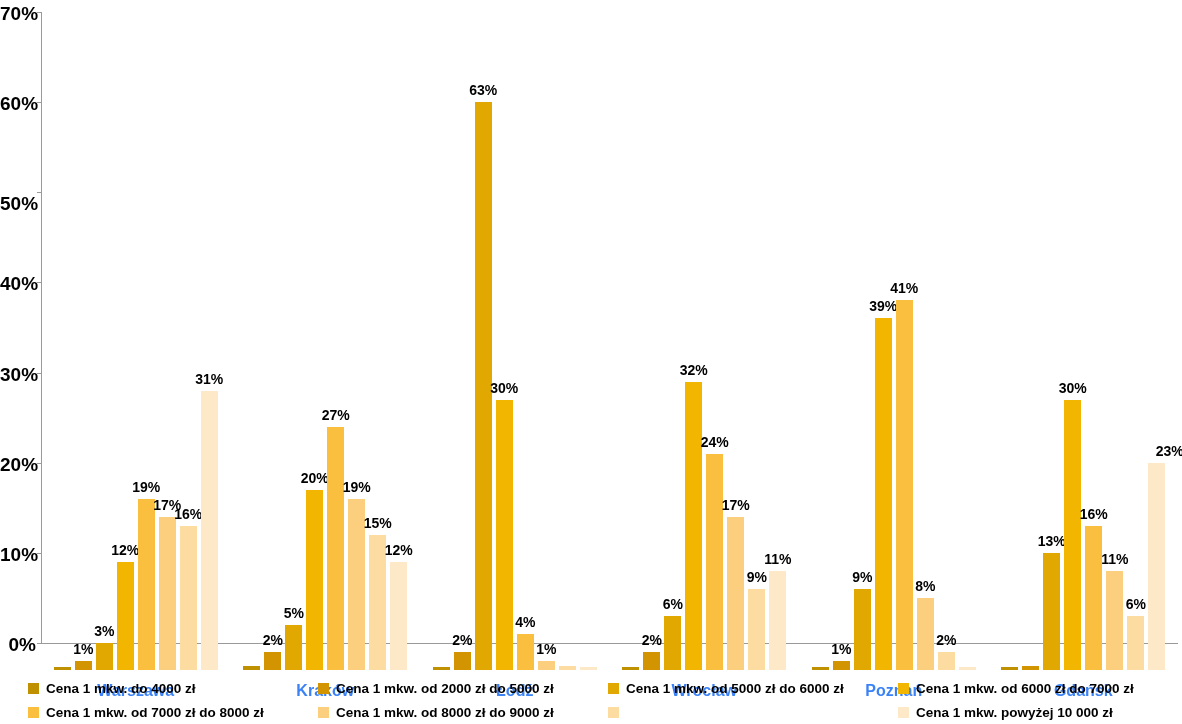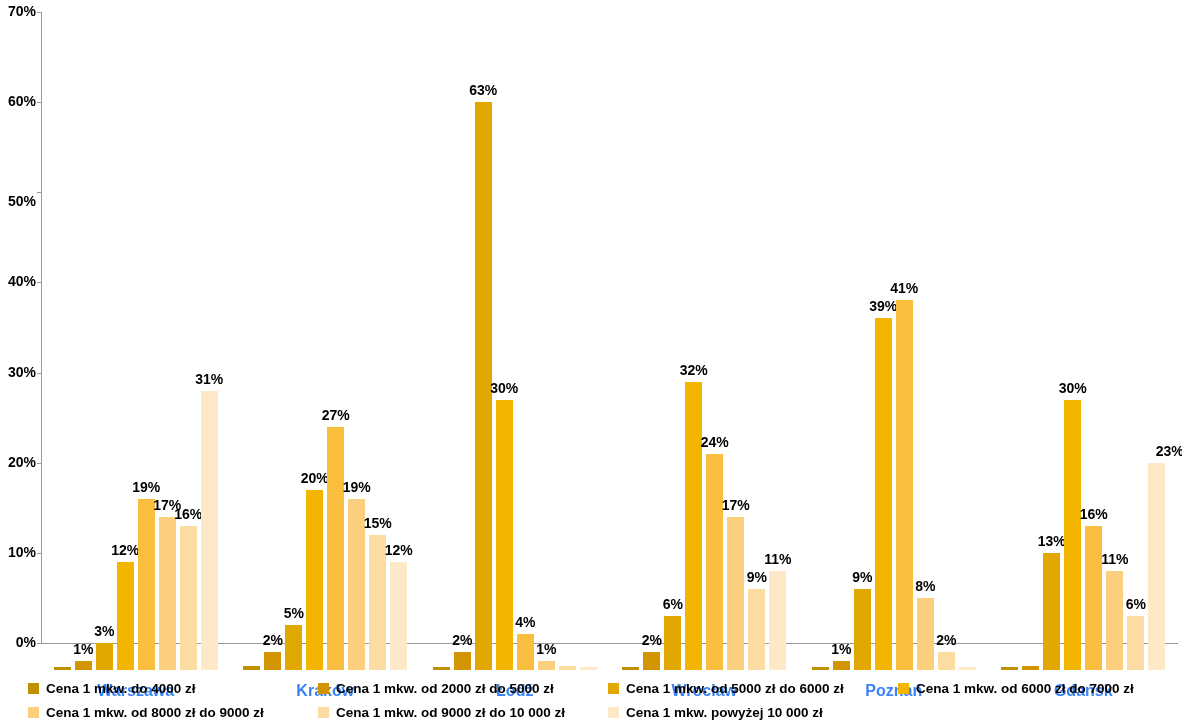--- a/index.html
+++ b/index.html
@@ -42,21 +42,21 @@
     width: 1137px;
     height: 1px;
     background: #9a9a9a;
   }
 
   .y-tick {
     position: absolute;
     left: 0;
     width: 36px;
     text-align: right;
-    font-size: 14px;
+    font-size: 19px;
     font-weight: bold;
     color: #000000;
     line-height: 1;
   }
   .y-tick-mark {
     position: absolute;
     left: 37px;
     width: 4px;
     height: 1px;
     background: #9a9a9a;
@@ -388,25 +388,28 @@
       </div>
       <div class="legend-item">
         <span class="legend-swatch" style="background: rgb(224, 168, 0);"></span>
         <span>Cena 1 mkw. od 5000 zł do 6000 zł</span>
       </div>
       <div class="legend-item">
         <span class="legend-swatch" style="background: rgb(242, 181, 0);"></span>
         <span>Cena 1 mkw. od 6000 zł do 7000 zł</span>
       </div>
       <div class="legend-item">
+        <span class="legend-swatch" style="background: rgb(251, 191, 63);"></span>
+        <span>Cena 1 mkw. od 7000 zł do 8000 zł</span>
+      </div>
+      <div class="legend-item">
         <span class="legend-swatch" style="background: rgb(252, 207, 126);"></span>
         <span>Cena 1 mkw. od 8000 zł do 9000 zł</span>
       </div>
       <div class="legend-item">
         <span class="legend-swatch" style="background: rgb(253, 220, 162);"></span>
-        <span>Cena 1 mkw. od 9000 zł do 10 000 zł</span>
       </div>
       <div class="legend-item">
         <span class="legend-swatch" style="background: rgb(253, 233, 200);"></span>
         <span>Cena 1 mkw. powyżej 10 000 zł</span>
       </div>
     </div>
 </div>
 
 </body></html>

